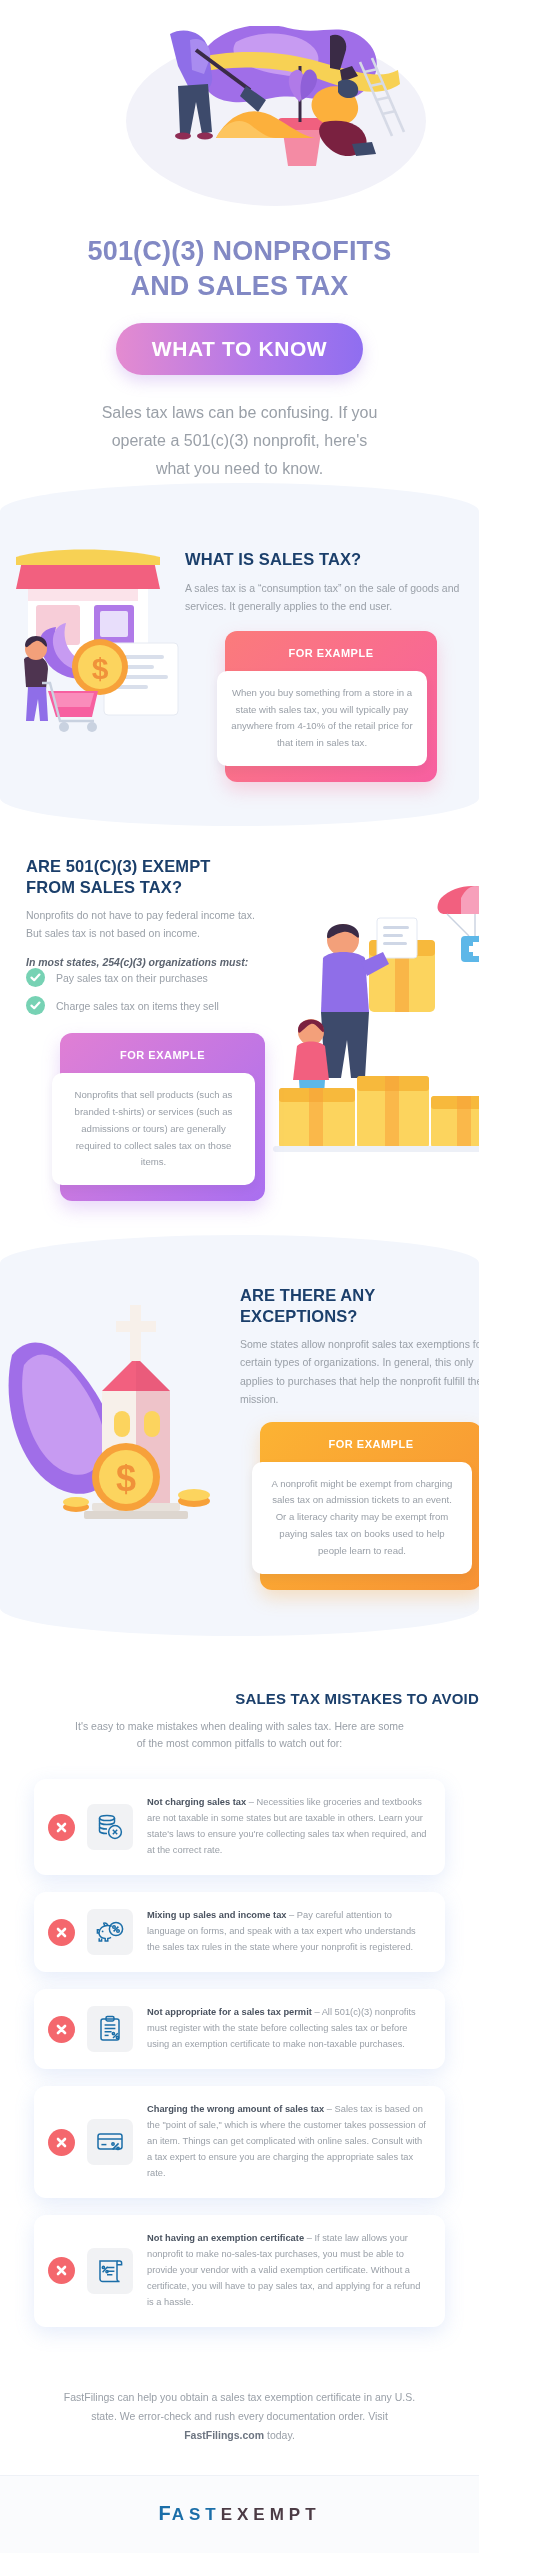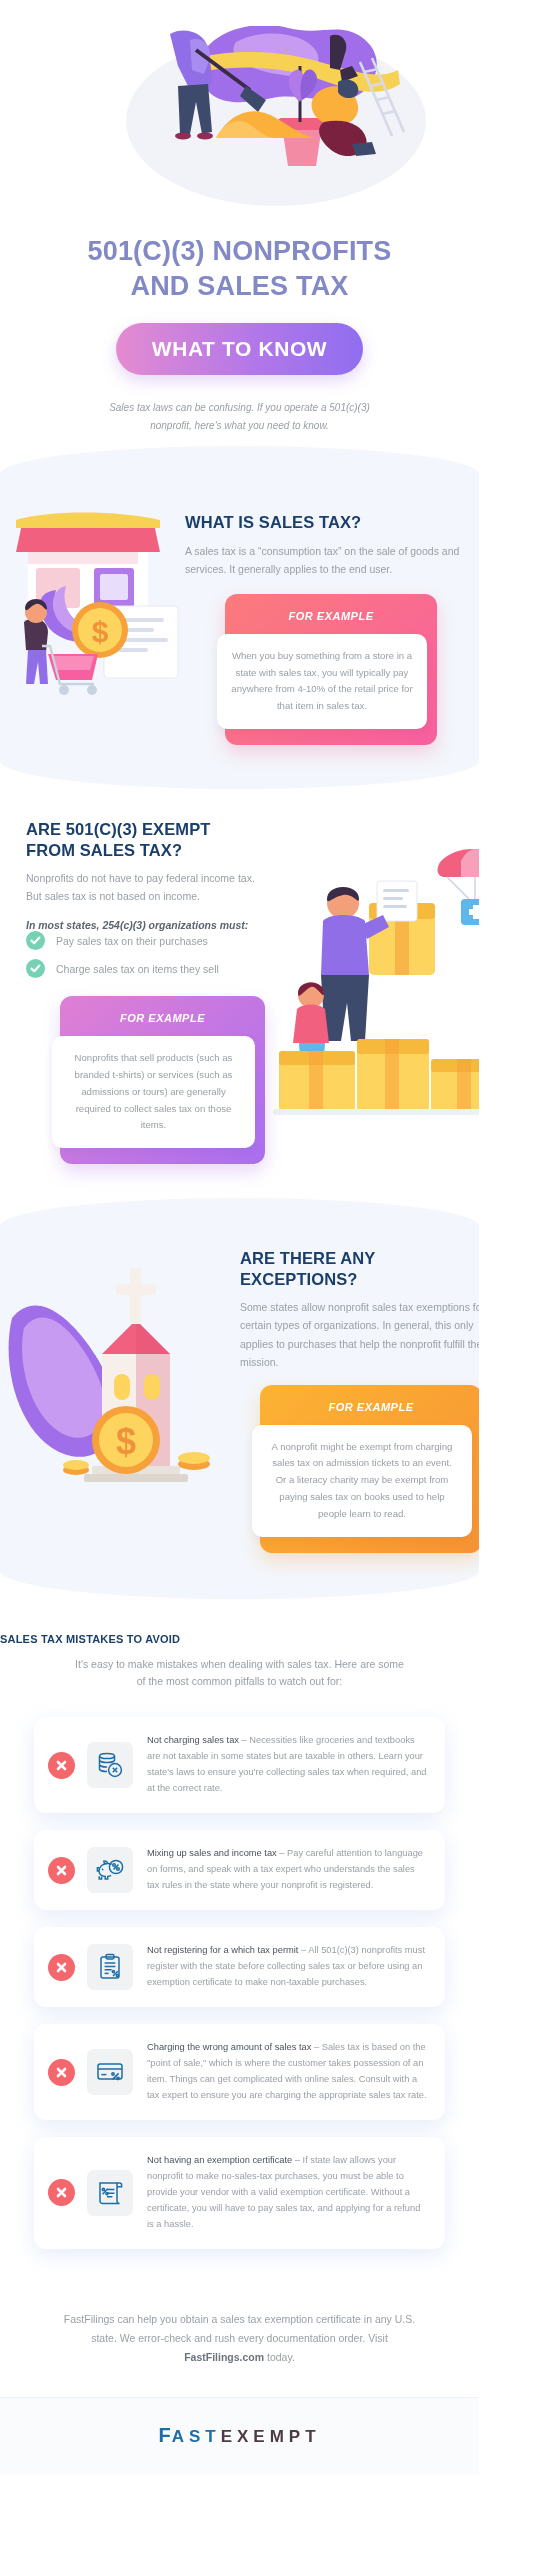--- a/index.html
+++ b/index.html
@@ -37,26 +37,25 @@
     background: linear-gradient(90deg,#e48bd0 0%, #b378e8 55%, #8f6ef0 100%);
     color:#fff;
     font-size: 21px;
     font-weight: bold;
     letter-spacing: .6px;
     box-shadow: 0 6px 16px rgba(160,110,225,.28);
     border:none;
     cursor:pointer;
   }
   .hero-intro {
-    margin: 24px auto 12px;
+    margin: 24px auto 0;
     width: 290px;
-    font-size: 10px;
+    font-size: 16px;
     line-height: 1.75;
     color:#9aa0a8;
-    font-style:italic;
   }
 
   
   .band { position:relative; }
   .band-bg {
     position:absolute; left:0; right:0; top:0; bottom:0;
     background:#f3f6fc;
   }
   .band-bg.curve-top { border-top-left-radius: 60% 34px; border-top-right-radius: 60% 34px; }
   .band-bg.curve-bottom { border-bottom-left-radius: 60% 34px; border-bottom-right-radius: 60% 34px; }
@@ -72,21 +71,21 @@
     margin-top: 9px;
     font-size: 10.5px;
     line-height: 1.72;
     color:#9aa0a8;
   }
 
   
   .ex-card { position:relative; border-radius: 12px; padding: 10px 0 16px; }
   .ex-card .ex-head {
     text-align:center; color:#fff; font-size:11px; font-weight:bold;
-    letter-spacing:.5px; padding: 6px 0 12px; font-style: italic;
+    letter-spacing:.5px; padding: 6px 0 12px;
   }
   .ex-card .ex-inner {
     background:#fff; border-radius:10px; margin: 0 10px 0 -8px;
     padding: 14px 14px; font-size: 9.6px; line-height:1.75;
     color:#9aa0a8; text-align:center;
     box-shadow: 0 4px 10px rgba(40,50,80,.06);
   }
   .ex-pink  { background: linear-gradient(135deg,#fb7b7b 0%, #f75fa0 100%); box-shadow:0 8px 18px rgba(248,110,150,.28); }
   .ex-purple{ background: linear-gradient(135deg,#e07fd4 0%, #a96ff0 100%); box-shadow:0 8px 18px rgba(175,115,235,.28); }
   .ex-orange{ background: linear-gradient(135deg,#fcb333 0%, #f79234 100%); box-shadow:0 8px 18px rgba(249,160,52,.28); }
@@ -118,22 +117,22 @@
   
   .s3 { position:relative; padding: 42px 0 46px; }
   .s3-row { display:flex; align-items:flex-start; }
   .s3-art { width: 240px; flex:none; padding-left:6px; padding-top: 18px; }
   .s3-txt { width: 280px; padding-top: 8px; padding-right: 16px; }
   .s3-ex  { width: 222px; margin: 14px 0 0 20px; }
 
   
   .mistakes { background:#fff; padding: 34px 0 28px; }
   .mist-title {
-    text-align:left; font-size: 11px; font-weight:bold;
-    color:#1b3f6b; letter-spacing:.2px;
+    text-align:right; font-size: 15px; font-weight:bold;
+    color:#1b3f6b; letter-spacing:.2px;margin-top:20px;
   }
   .mist-sub {
     text-align:center; margin: 11px auto 0; width: 330px;
     font-size: 10.5px; line-height:1.7; color:#9aa0a8;
   }
   .mist-list { margin-top: 26px; padding: 0 34px; }
   .mist-card {
     position:relative; display:flex; align-items:center;
     background:#fff; border-radius: 12px;
     box-shadow: 0 6px 20px rgba(110,150,230,.18);
@@ -144,21 +143,21 @@
     width: 27px; height:27px; border-radius:50%;
     background:#f4676d; flex:none; margin-right: 12px;
     display:flex; align-items:center; justify-content:center;
   }
   .mist-ico {
     width: 46px; height:46px; border-radius:7px; background:#f1f2f4;
     flex:none; margin-right: 14px;
     display:flex; align-items:center; justify-content:center;
   }
   .mist-txt { font-size: 9.3px; line-height:1.72; color:#9aa0a8; }
-  .mist-txt b { color:#4a5360; font-weight:normal;text-align:right; }
+  .mist-txt b { color:#4a5360; font-weight:bold;text-align:right; }
 
   
   .footer-note {
     background:#fff; padding: 16px 0 30px; text-align:center;
   }
   .footer-note p {
     margin: 0 auto; width: 360px; font-size: 10.5px; line-height:1.8; color:#9aa0a8;
   }
   .footer-note b { color:#6c7480; }
   .footer-bar {
@@ -479,21 +478,21 @@
             <rect x="6" y="5" width="18" height="21" rx="2"></rect>
             <rect x="11" y="2.6" width="8" height="4.4" rx="1.4"></rect>
             <path d="M9.6 11h10.8M9.6 14.4h10.8M9.6 17.8h7"></path>
             <path d="M9.6 21.4h4"></path>
             <circle cx="18.4" cy="19.6" r="1.1"></circle>
               <circle cx="22.4" cy="23.4" r="1.1"></circle>
             <path d="M22.8 19.2l-4.8 4.8"></path>
           </svg>
         </span>
         <span class="mist-txt">
-          <b>Not registering for a which tax permit</b><span> – All 501(c)(3) nonprofits must register with the state before collecting sales tax or before using an exemption certificate to make non-taxable purchases.</span>
+          <b>Not appropriate for a sales tax permit</b><span> – All 501(c)(3) nonprofits must register with the state before collecting sales tax or before using an exemption certificate to make non-taxable purchases.</span>
         </span>
       </div>
 
       <div class="mist-card">
         <span class="mist-x">
           <svg width="13" height="13" viewBox="0 0 13 13">
               <path d="M3 3 L10 10 M10 3 L3 10" stroke="#fff" stroke-width="2.6" stroke-linecap="round"></path>
             </svg>
         </span>
         <span class="mist-ico">

